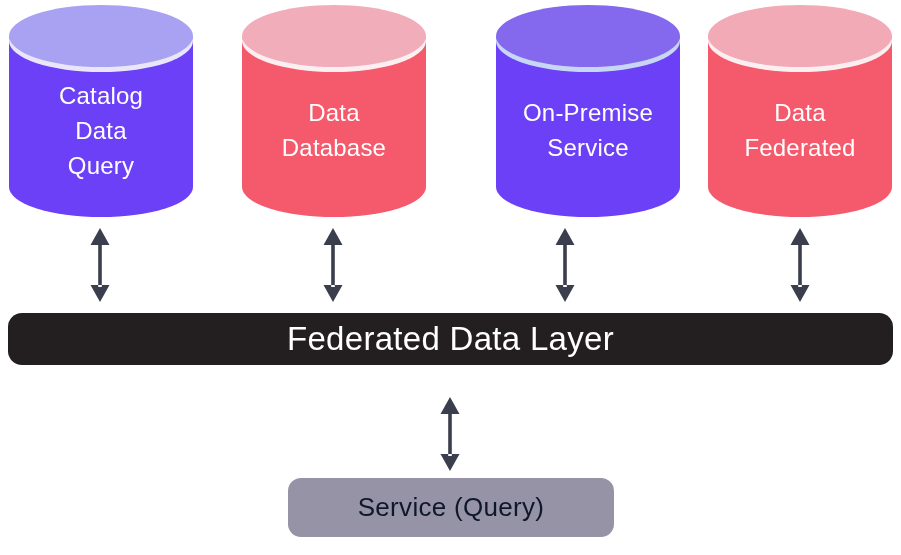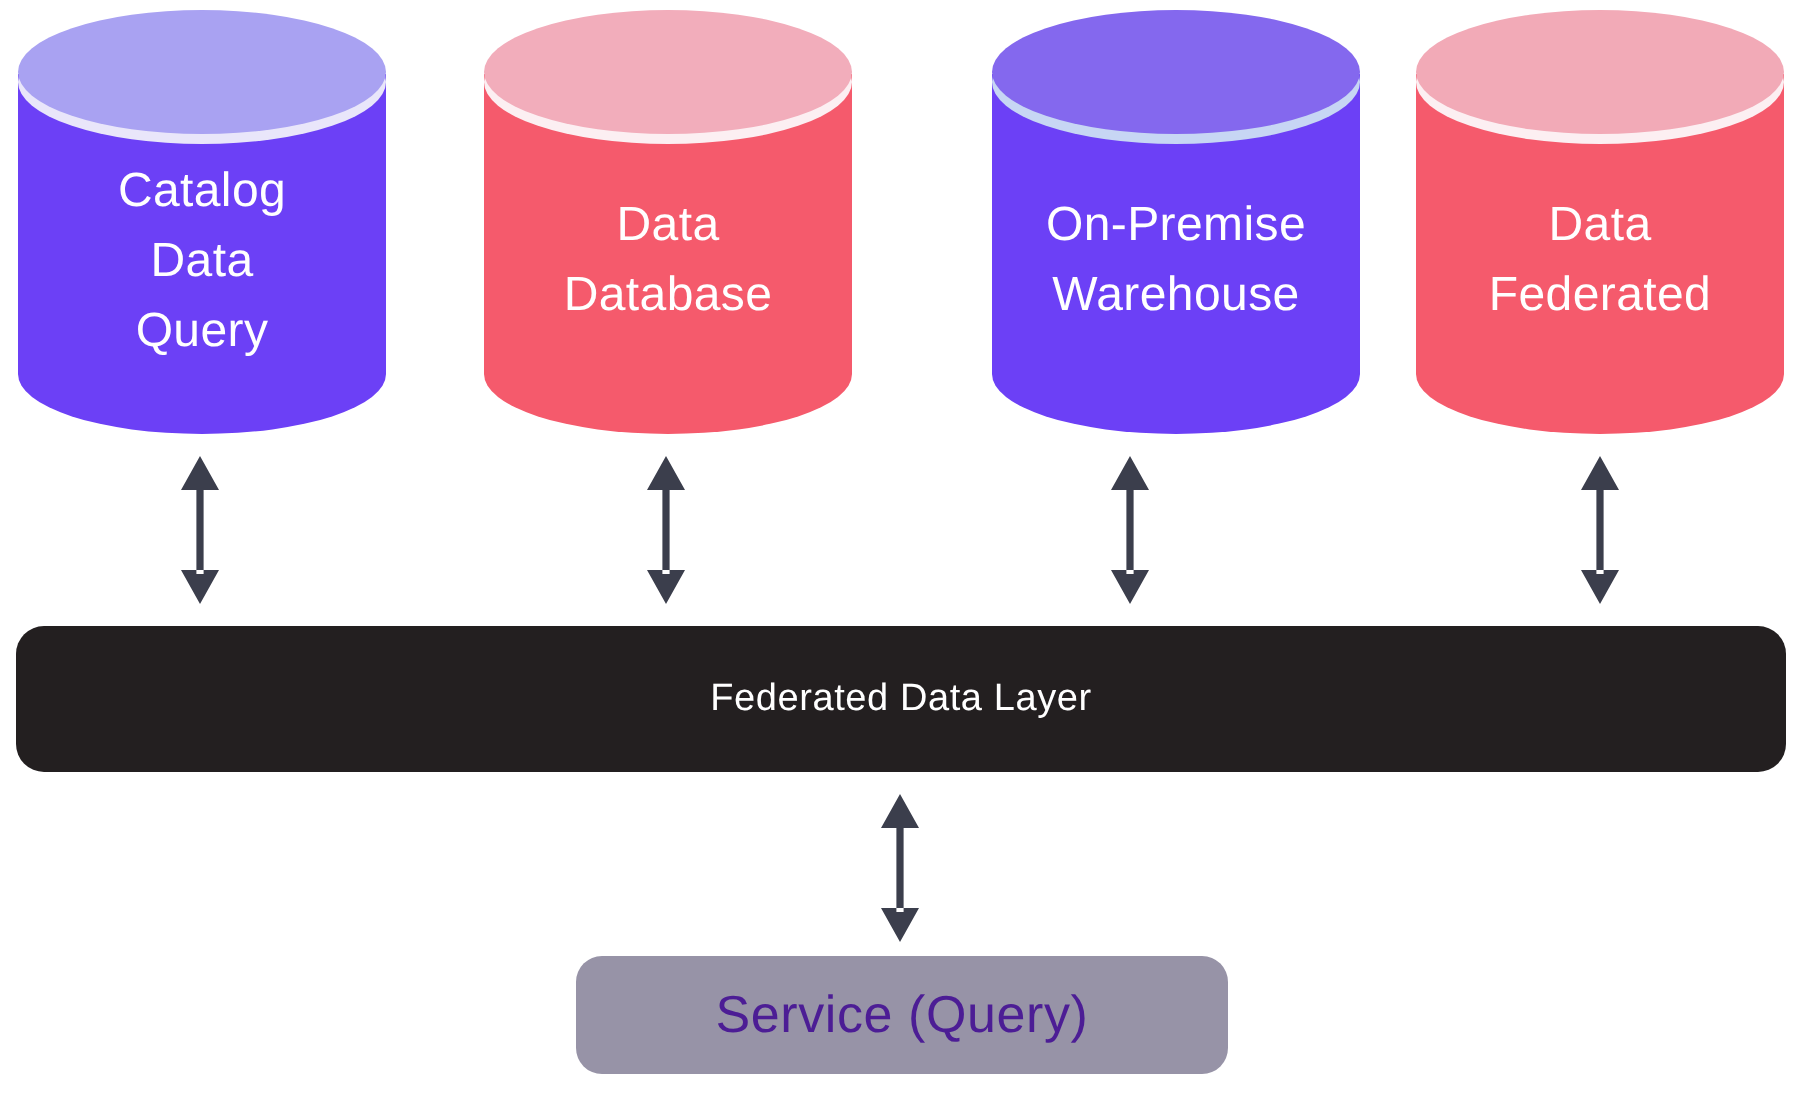--- a/index.html
+++ b/index.html
@@ -19,30 +19,30 @@
   #db1{left:241px;}
   #db2{left:495px;}
   #db3{left:707px;}
   .v-arrow{position:absolute;width:26px;height:74px;}
   #arrow0{left:87px;top:228px;}
   #arrow1{left:320px;top:228px;}
   #arrow2{left:552px;top:228px;}
   #arrow3{left:787px;top:228px;}
   #arrow-service{left:437px;top:397px;}
   .layer-bar{
-    position:absolute;left:8px;top:313px;width:885px;height:73px;
+    position:absolute;left:8px;top:313px;width:885px;height:52px;
     background:#231f20;border-radius:14px;
     display:flex;align-items:center;justify-content:center;
-    color:#ffffff;font-size:19px;letter-spacing:.3px;
+    color:#ffffff;font-size:33px;letter-spacing:.3px;
   }
   .service-box{
     position:absolute;left:288px;top:478px;width:326px;height:59px;
     background:#9793a7;border-radius:13px;
     display:flex;align-items:center;justify-content:center;
-    color:#4c1d95;font-size:26px;letter-spacing:.3px;
+    color:#0f172a;font-size:26px;letter-spacing:.3px;
   }
 </style>
 </head>
 <body>
 
 <div class="canvas" style="background: rgb(255, 255, 255);">
 
   <div class="db" id="db0">
     <svg viewBox="0 0 186 214">
       <path d="M1 33 L1 183 A92 30 0 0 0 185 183 L185 33 Z" fill="#6c40f6"></path>
@@ -69,21 +69,21 @@
   </div>
 
   <div class="db" id="db2">
     <svg viewBox="0 0 186 214">
       <path d="M1 33 L1 183 A92 30 0 0 0 185 183 L185 33 Z" fill="#6c40f6"></path>
       <ellipse cx="93" cy="37" rx="92" ry="31" fill="#c7d6f4"></ellipse>
       <ellipse cx="93" cy="32" rx="92" ry="31" fill="#8468ee"></ellipse>
     </svg>
     <div class="db-label">
       <span>On-Premise</span>
-      <span>Warehouse</span>
+      <span>Service</span>
     </div>
   </div>
 
   <div class="db" id="db3">
     <svg viewBox="0 0 186 214">
       <path d="M1 33 L1 183 A92 30 0 0 0 185 183 L185 33 Z" fill="#f55a6c"></path>
       <ellipse cx="93" cy="37" rx="92" ry="31" fill="#fceff2"></ellipse>
       <ellipse cx="93" cy="32" rx="92" ry="31" fill="#f2aab7"></ellipse>
     </svg>
     <div class="db-label">

